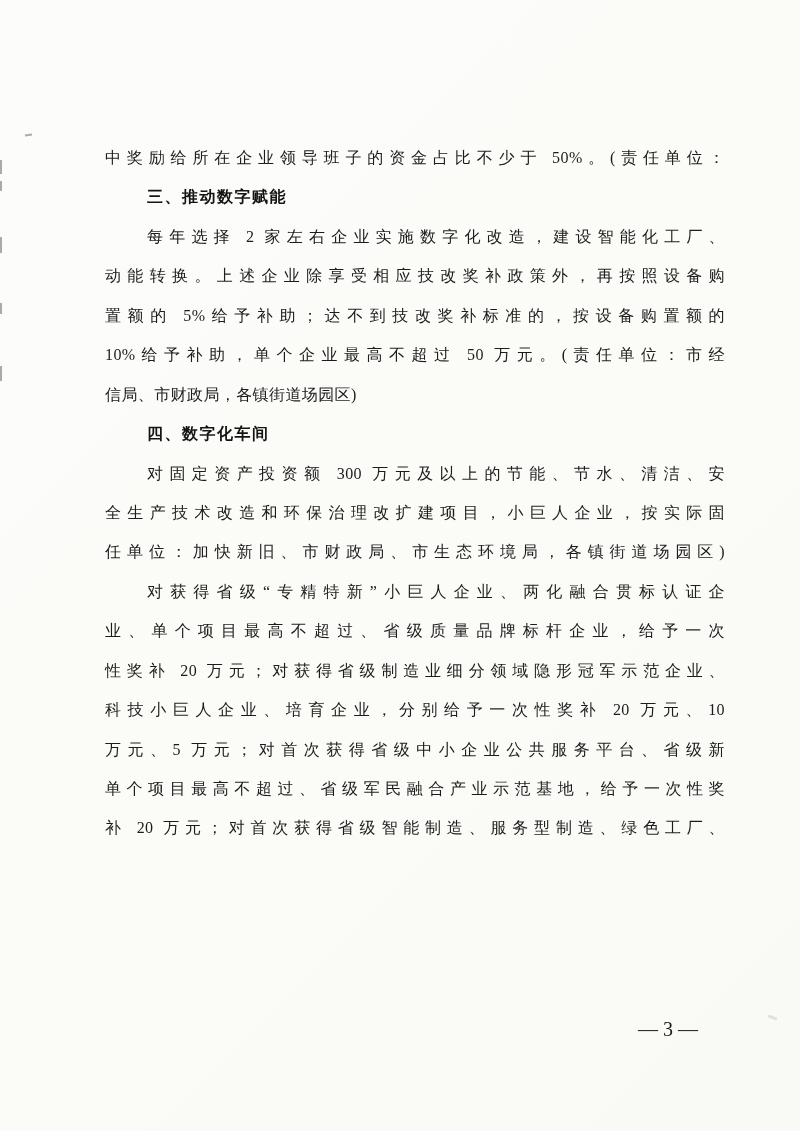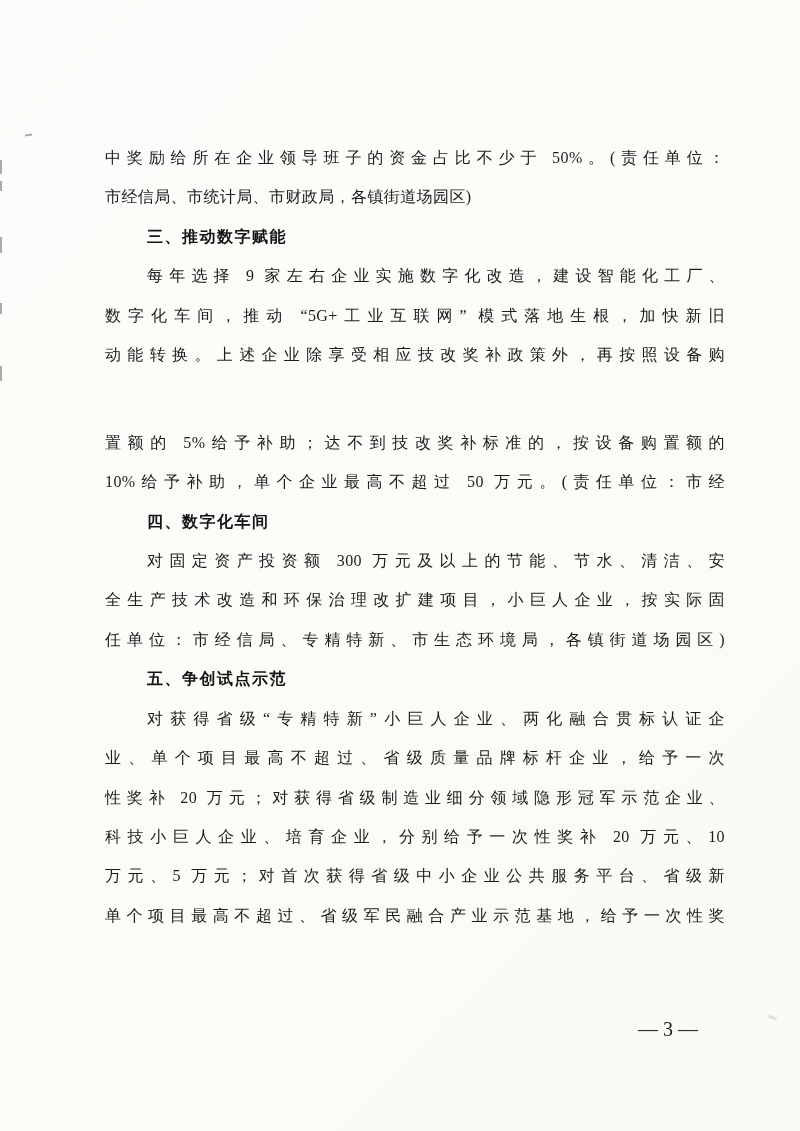--- a/index.html
+++ b/index.html
@@ -65,38 +65,37 @@
     opacity: 0.8;
   }
 </style>
 </head>
 <body>
 
 <div class="page">
 
   <div class="content">
       <div class="line fill" style="color: rgb(28, 28, 28);">中奖励给所在企业领导班子的资金占比不少于 50%。(责任单位：</div>
-      <div class="line" style="color: rgb(28, 28, 28);">市经信局、市统计局、市财政局，各镇街道场园区)</div>
       <div class="line heading indent" style="color: rgb(20, 20, 20);">三、推动数字赋能</div>
-      <div class="line indent fill" style="color: rgb(28, 28, 28);">每年选择 9 家左右企业实施数字化改造，建设智能化工厂、</div>
-      <div class="line fill" style="color: rgb(28, 28, 28);">数字化车间，推动 “5G+工业互联网” 模式落地生根，加快新旧</div>
+      <div class="line indent fill" style="color: rgb(28, 28, 28);">每年选择 2 家左右企业实施数字化改造，建设智能化工厂、</div>
       <div class="line fill" style="color: rgb(28, 28, 28);">动能转换。上述企业除享受相应技改奖补政策外，再按照设备购</div>
-      <div class="line fill" style="color: rgb(28, 28, 28); margin-top: 48px;">置额的 5%给予补助；达不到技改奖补标准的，按设备购置额的</div>
+      <div class="line fill" style="color: rgb(28, 28, 28);">置额的 5%给予补助；达不到技改奖补标准的，按设备购置额的</div>
       <div class="line fill" style="color: rgb(28, 28, 28);">10%给予补助，单个企业最高不超过 50 万元。(责任单位：市经</div>
+      <div class="line" style="color: rgb(28, 28, 28);">信局、市财政局，各镇街道场园区)</div>
       <div class="line heading indent" style="color: rgb(20, 20, 20);">四、数字化车间</div>
       <div class="line indent fill" style="color: rgb(28, 28, 28);">对固定资产投资额 300 万元及以上的节能、节水、清洁、安</div>
       <div class="line fill" style="color: rgb(28, 28, 28);">全生产技术改造和环保治理改扩建项目，小巨人企业，按实际固</div>
-      <div class="line fill" style="color: rgb(28, 28, 28);">任单位：市经信局、专精特新、市生态环境局，各镇街道场园区)</div>
-      <div class="line heading indent" style="color: rgb(20, 20, 20);">五、争创试点示范</div>
+      <div class="line fill" style="color: rgb(28, 28, 28);">任单位：加快新旧、市财政局、市生态环境局，各镇街道场园区)</div>
       <div class="line indent fill" style="color: rgb(28, 28, 28);">对获得省级“专精特新”小巨人企业、两化融合贯标认证企</div>
       <div class="line fill" style="color: rgb(28, 28, 28);">业、单个项目最高不超过、省级质量品牌标杆企业，给予一次</div>
       <div class="line fill" style="color: rgb(28, 28, 28);">性奖补 20 万元；对获得省级制造业细分领域隐形冠军示范企业、</div>
       <div class="line fill" style="color: rgb(28, 28, 28);">科技小巨人企业、培育企业，分别给予一次性奖补 20 万元、10</div>
       <div class="line fill" style="color: rgb(28, 28, 28);">万元、5 万元；对首次获得省级中小企业公共服务平台、省级新</div>
       <div class="line fill" style="color: rgb(28, 28, 28);">单个项目最高不超过、省级军民融合产业示范基地，给予一次性奖</div>
+      <div class="line fill" style="color: rgb(28, 28, 28);">补 20 万元；对首次获得省级智能制造、服务型制造、绿色工厂、</div>
     </div>
 
   <div class="page-number" style="color: rgb(28, 28, 28);">— 3 —</div>
 
   <div class="speck edge-dash" style="left:0; top:160px; height:14px;"></div>
   <div class="speck edge-dash" style="left:0; top:181px; height:10px;"></div>
   <div class="speck edge-dash" style="left:0; top:237px; height:16px;"></div>
   <div class="speck edge-dash" style="left:0; top:303px; height:11px;"></div>
   <div class="speck edge-dash" style="left:0; top:366px; height:15px;"></div>
   <div class="speck" style="left:25px; top:134px; width:7px; height:2px; transform:rotate(-10deg);"></div>

